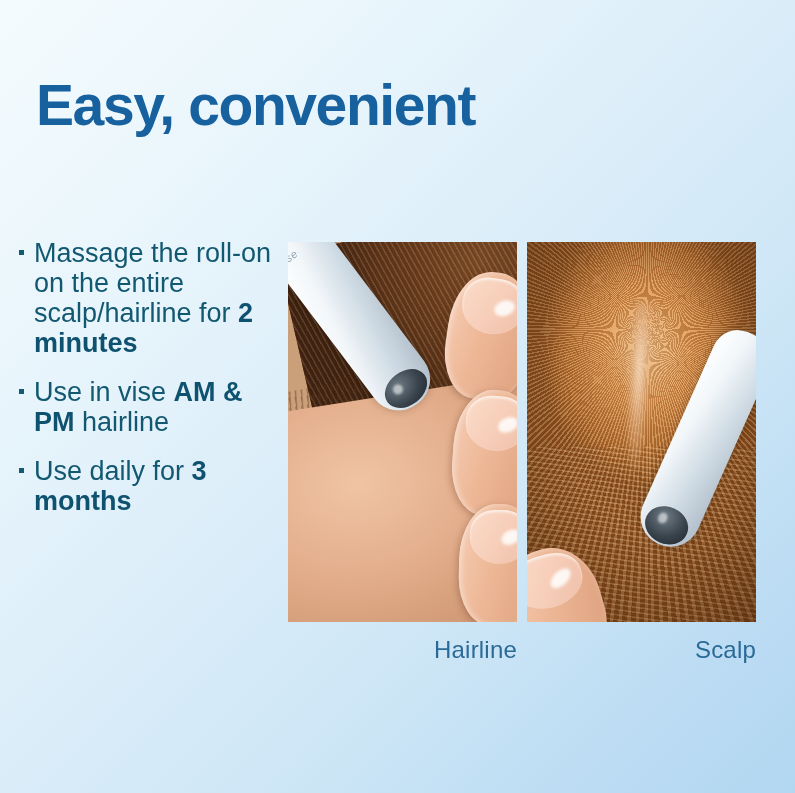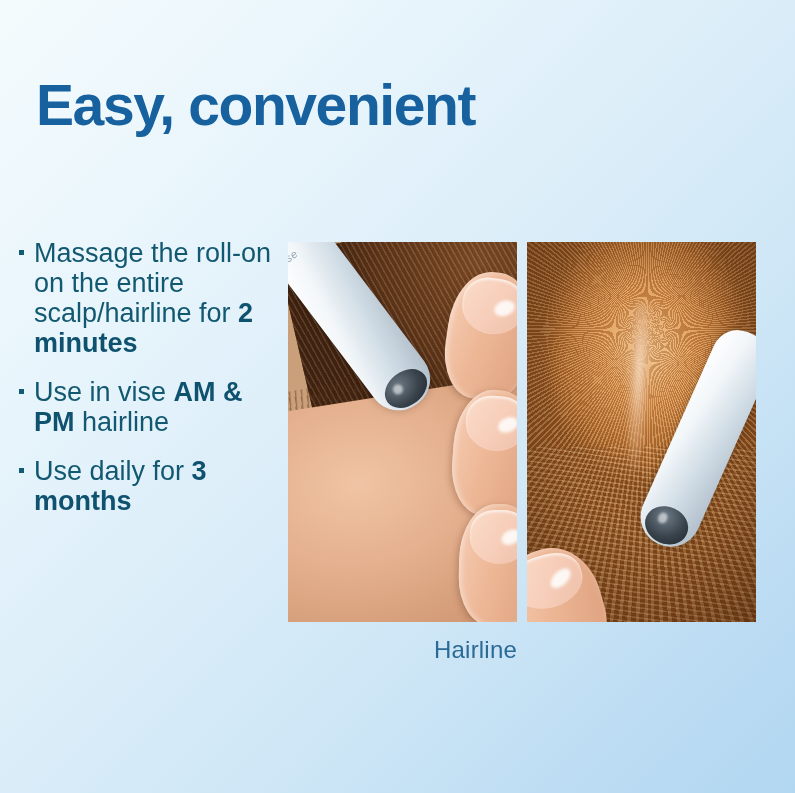--- a/index.html
+++ b/index.html
@@ -384,14 +384,15 @@
 
       <div class="finger" id="sc-finger-1">
         <span class="nail">
             <span class="nail-shine"></span>
           </span>
       </div>
     </div>
   </div>
 
   <div class="caption" id="caption-hairline">Hairline</div>
+  <div class="caption" id="caption-scalp">Scalp</div>
 
 </div>
 
 </body></html>

